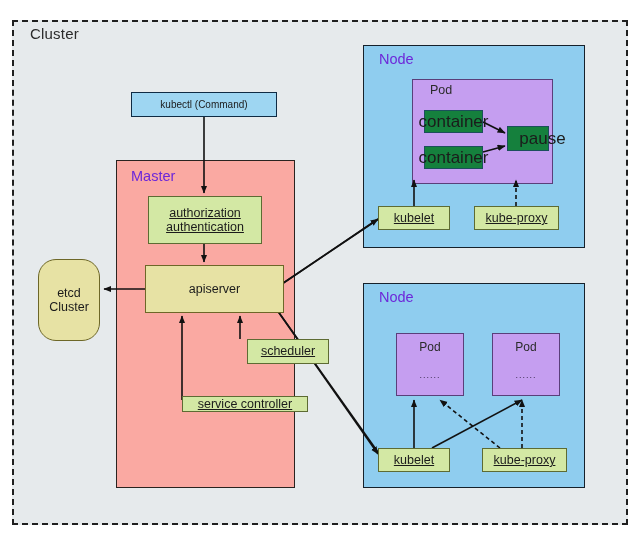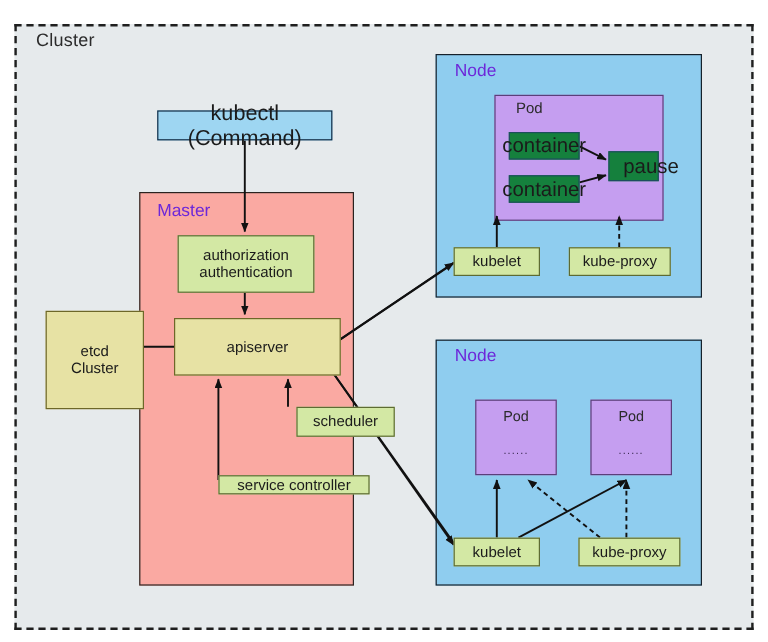--- a/index.html
+++ b/index.html
@@ -98,44 +98,45 @@
   }
   #pod2-title { left: 396px; top: 340px; }
   #pod3-title { left: 492px; top: 340px; }
   #pod2-dots { left: 396px; top: 370px; }
   #pod3-dots { left: 492px; top: 370px; }
 
   
   .blue-box {
     background: #9ed6f2;
     border: 1.5px solid #0f2b44;
-    font-size: 18px;
+    font-size: 10px;
   }
   .green-box {
     background: #d3e8a4;
     border: 1.3px solid #5d6b33;
     font-size: 12.5px;
+    text-decoration: underline;
   }
   .yellow-box {
     background: #e7e2a4;
     border: 1.3px solid #6d6728;
     font-size: 12.5px;
   }
   .cyan-box {
     background: #15803d;
     border: 1.2px solid #1c4f5c;
     font-size: 17px;
   }
 
   #kubectl { left: 131px; top: 92px; width: 146px; height: 25px; }
   #authz   { left: 148px; top: 196px; width: 114px; height: 48px; }
   #apiserver { left: 145px; top: 265px; width: 139px; height: 48px; }
   #scheduler { left: 199px; top: 339px; width: 82px; height: 25px; margin-left: 48px; }
   #svcctl    { left: 137px; top: 396px; width: 126px; height: 16px; margin-left: 45px; }
-  #etcd      { left: 38px;  top: 259px; width: 82px;  height: 82px; }
+  #etcd      { left: 38px;  top: 259px; width: 62px;  height: 82px; border-radius: 18px; }
 
   #container1 { left: 424px; top: 110px; width: 59px; height: 23px; }
   #container2 { left: 424px; top: 146px; width: 59px; height: 23px; }
   #pause      { left: 507px; top: 126px; width: 42px; height: 25px; padding-left: 29px; }
 
   #kubelet1  { left: 378px; top: 206px; width: 72px; height: 24px; }
   #proxy1    { left: 474px; top: 206px; width: 85px; height: 24px; }
   #kubelet2  { left: 378px; top: 448px; width: 72px; height: 24px; }
   #proxy2    { left: 482px; top: 448px; width: 85px; height: 24px; }
 

